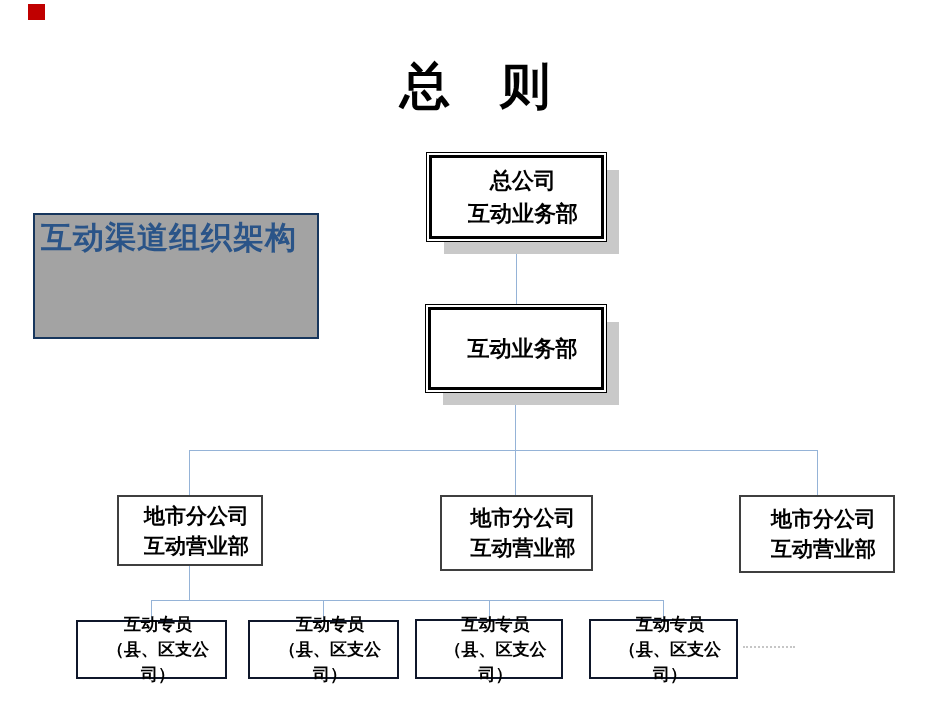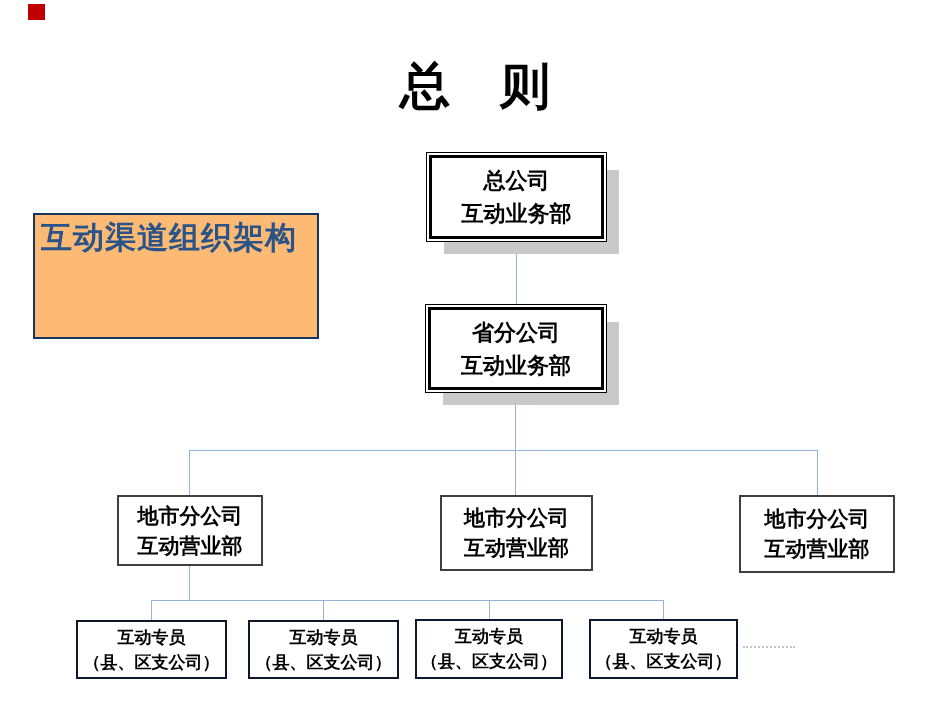--- a/index.html
+++ b/index.html
@@ -8,21 +8,21 @@
   .corner-marker{position:absolute;left:28px;top:4px;width:17px;height:16px;}
   .title{position:absolute;left:0;top:56px;width:950px;margin:0;text-align:center;
          font-size:50px;line-height:60px;font-weight:bold;color:#000;
          font-family:"Liberation Sans",sans-serif;}
   .label-box{position:absolute;left:33px;top:213px;width:286px;height:126px;
              box-sizing:border-box;border:2px solid #17365d;background:#4f7db5;
              padding:4px 6px;font-size:31px;line-height:38px;font-weight:bold;
              letter-spacing:1px;color:#2a5488;font-family:"Liberation Sans",sans-serif;}
   .node{position:absolute;box-sizing:border-box;background:#ffffff;display:flex;
         flex-direction:column;align-items:center;justify-content:center;text-align:center;
-        font-weight:bold;color:#000;font-family:"Liberation Serif",serif;z-index:2;}
+        font-weight:bold;color:#000;font-family:"Liberation Serif",serif;z-index:2;padding-left:13px;}
   .tier-top{border:3px solid #000;
             box-shadow:0 0 0 2px #ffffff,0 0 0 3px #000000,15px 15px 0 0 #c9c9c9;
             font-size:22px;line-height:33px;}
   .node-hq{left:429px;top:155px;width:175px;height:84px;}
   .node-province{left:428px;top:307px;width:176px;height:83px;}
   .tier-city{border:2px solid #3f3f3f;font-size:21px;line-height:30px;text-align:right;}
   .node-city-left{left:117px;top:495px;width:146px;height:71px;}
   .node-city-mid{left:440px;top:495px;width:153px;height:76px;}
   .node-city-right{left:739px;top:495px;width:156px;height:78px;}
   .tier-spec{border:2px solid #0f172a;font-size:17px;line-height:25px;}
@@ -48,21 +48,21 @@
 </style>
 </head>
 <body>
 
 <div class="slide">
 
   <div class="corner-marker" style="background: rgb(192, 0, 0);"></div>
 
   <h1 class="title">总　则</h1>
 
-  <div class="label-box" style="background: #fdba74; border-color: rgb(23, 54, 93); color: rgb(42, 84, 136);">
+  <div class="label-box" style="background: #a3a3a3; border-color: rgb(23, 54, 93); color: rgb(42, 84, 136);">
     <span>互动渠道组织架构</span>
   </div>
 
   <div class="connector c-v1" style="background: rgb(149, 179, 215);"></div>
   <div class="connector c-v2" style="background: rgb(149, 179, 215);"></div>
   <div class="connector c-h1" style="background: rgb(149, 179, 215);"></div>
   <div class="connector c-v3" style="background: rgb(149, 179, 215);"></div>
   <div class="connector c-v4" style="background: rgb(149, 179, 215);"></div>
   <div class="connector c-v5" style="background: rgb(149, 179, 215);"></div>
   <div class="connector c-v6" style="background: rgb(149, 179, 215);"></div>
@@ -72,21 +72,20 @@
   <div class="connector c-v9" style="background: rgb(149, 179, 215);"></div>
   <div class="connector c-v10" style="background: rgb(149, 179, 215);"></div>
   <div class="dotted-line" style="border-top-color: rgb(198, 198, 198);"></div>
 
   <div class="node tier-top node-hq">
     <span>总公司</span>
     <span>互动业务部</span>
   </div>
 
   <div class="node tier-top node-province">
-    <span>省分公司</span>
     <span>互动业务部</span>
   </div>
 
   <div class="node tier-city node-city-left">
     <span>地市分公司</span>
     <span>互动营业部</span>
   </div>
 
   <div class="node tier-city node-city-mid">
     <span>地市分公司</span>

